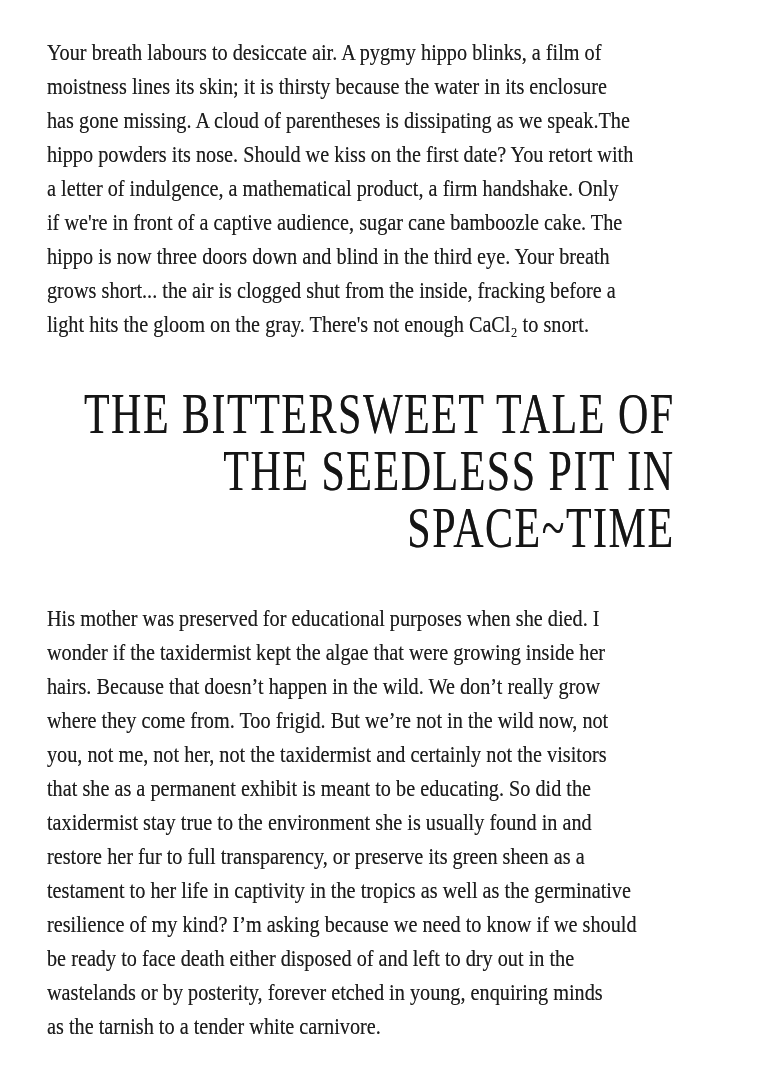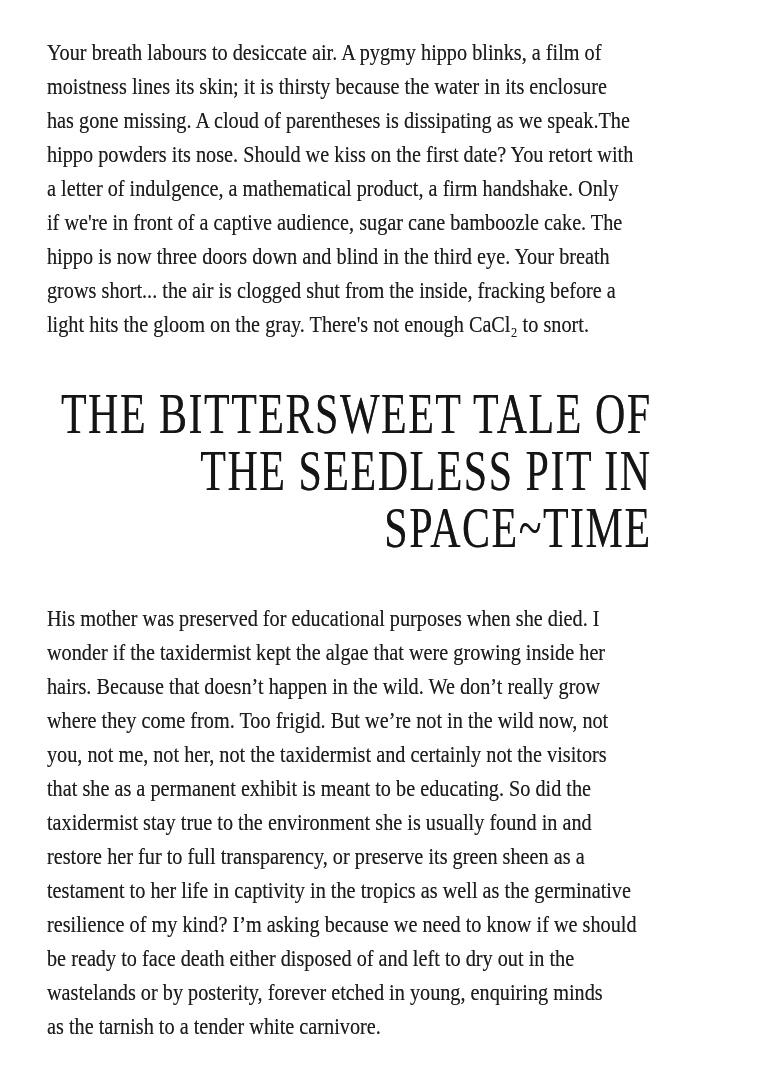--- a/index.html
+++ b/index.html
@@ -8,20 +8,21 @@
     background: #ffffff;
   }
   .page {
     position: relative;
     width: 708px;
     height: 1086px;
     background: #ffffff;
     overflow: hidden;
     font-family: "Liberation Serif", "DejaVu Serif", serif;
     color: #1d1d1d;
+    padding-left: 23px;
   }
   .para {
     position: absolute;
     left: 47px;
     font-size: 23px;
     line-height: 34px;
     white-space: pre;
     transform: scaleX(0.88);
     transform-origin: 0 0;
     text-shadow: 0 0 0.5px rgba(29,29,29,0.55);

